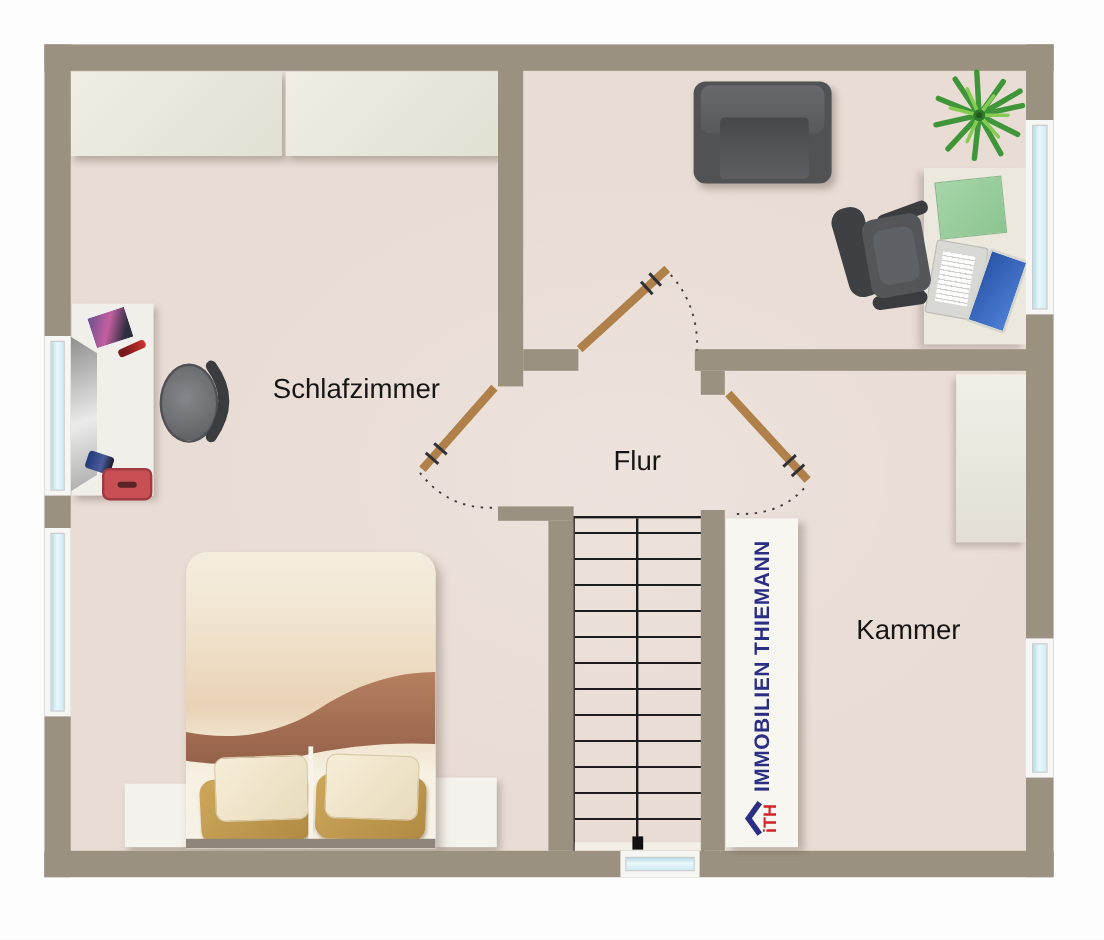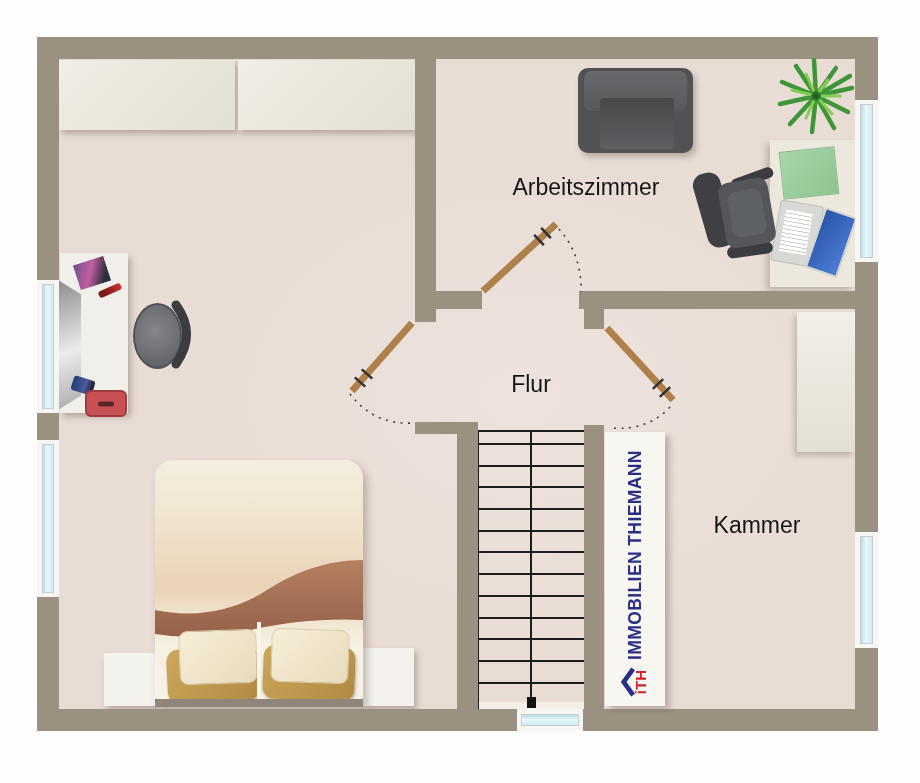--- a/index.html
+++ b/index.html
@@ -225,21 +225,21 @@
     </g>
 
     <g>
       <path d="M 670,407 Q 648,431 610,428" fill="none" stroke="#3f3f3f" stroke-width="1.6" stroke-dasharray="2 5.5"></path>
       <line x1="607" y1="328" x2="673" y2="400" stroke="#b0804a" stroke-width="7"></line>
       <line x1="652.8" y1="388.8" x2="663.2" y2="379.2" stroke="#2f3134" stroke-width="2.5"></line>
       <line x1="659.8" y1="396.8" x2="670.2" y2="387.2" stroke="#2f3134" stroke-width="2.5"></line>
     </g>
   </svg>
 
-  <div class="abs room-label" style="left:586px;top:187px;">Arbeitszimmer</div>
+  <div class="abs room-label" style="left:297px;top:324px;">Schlafzimmer</div>
   <div class="abs room-label" style="left:531px;top:384px;">Flur</div>
   <div class="abs room-label" style="left:757px;top:525px;">Kammer</div>
 
   <div class="abs wm-strip">
     <div class="wm-rot">
       <svg width="32" height="30" viewBox="0 0 34 30">
         <path d="M3,13 L17,3 L31,13" fill="none" stroke="#2a2f85" stroke-width="5"></path>
         <text x="17" y="27" text-anchor="middle" font-family="Liberation Sans, sans-serif" font-size="16" font-weight="bold" fill="#d2232a">iTH</text>
       </svg>
       <span class="wm-text">IMMOBILIEN THIEMANN</span>

